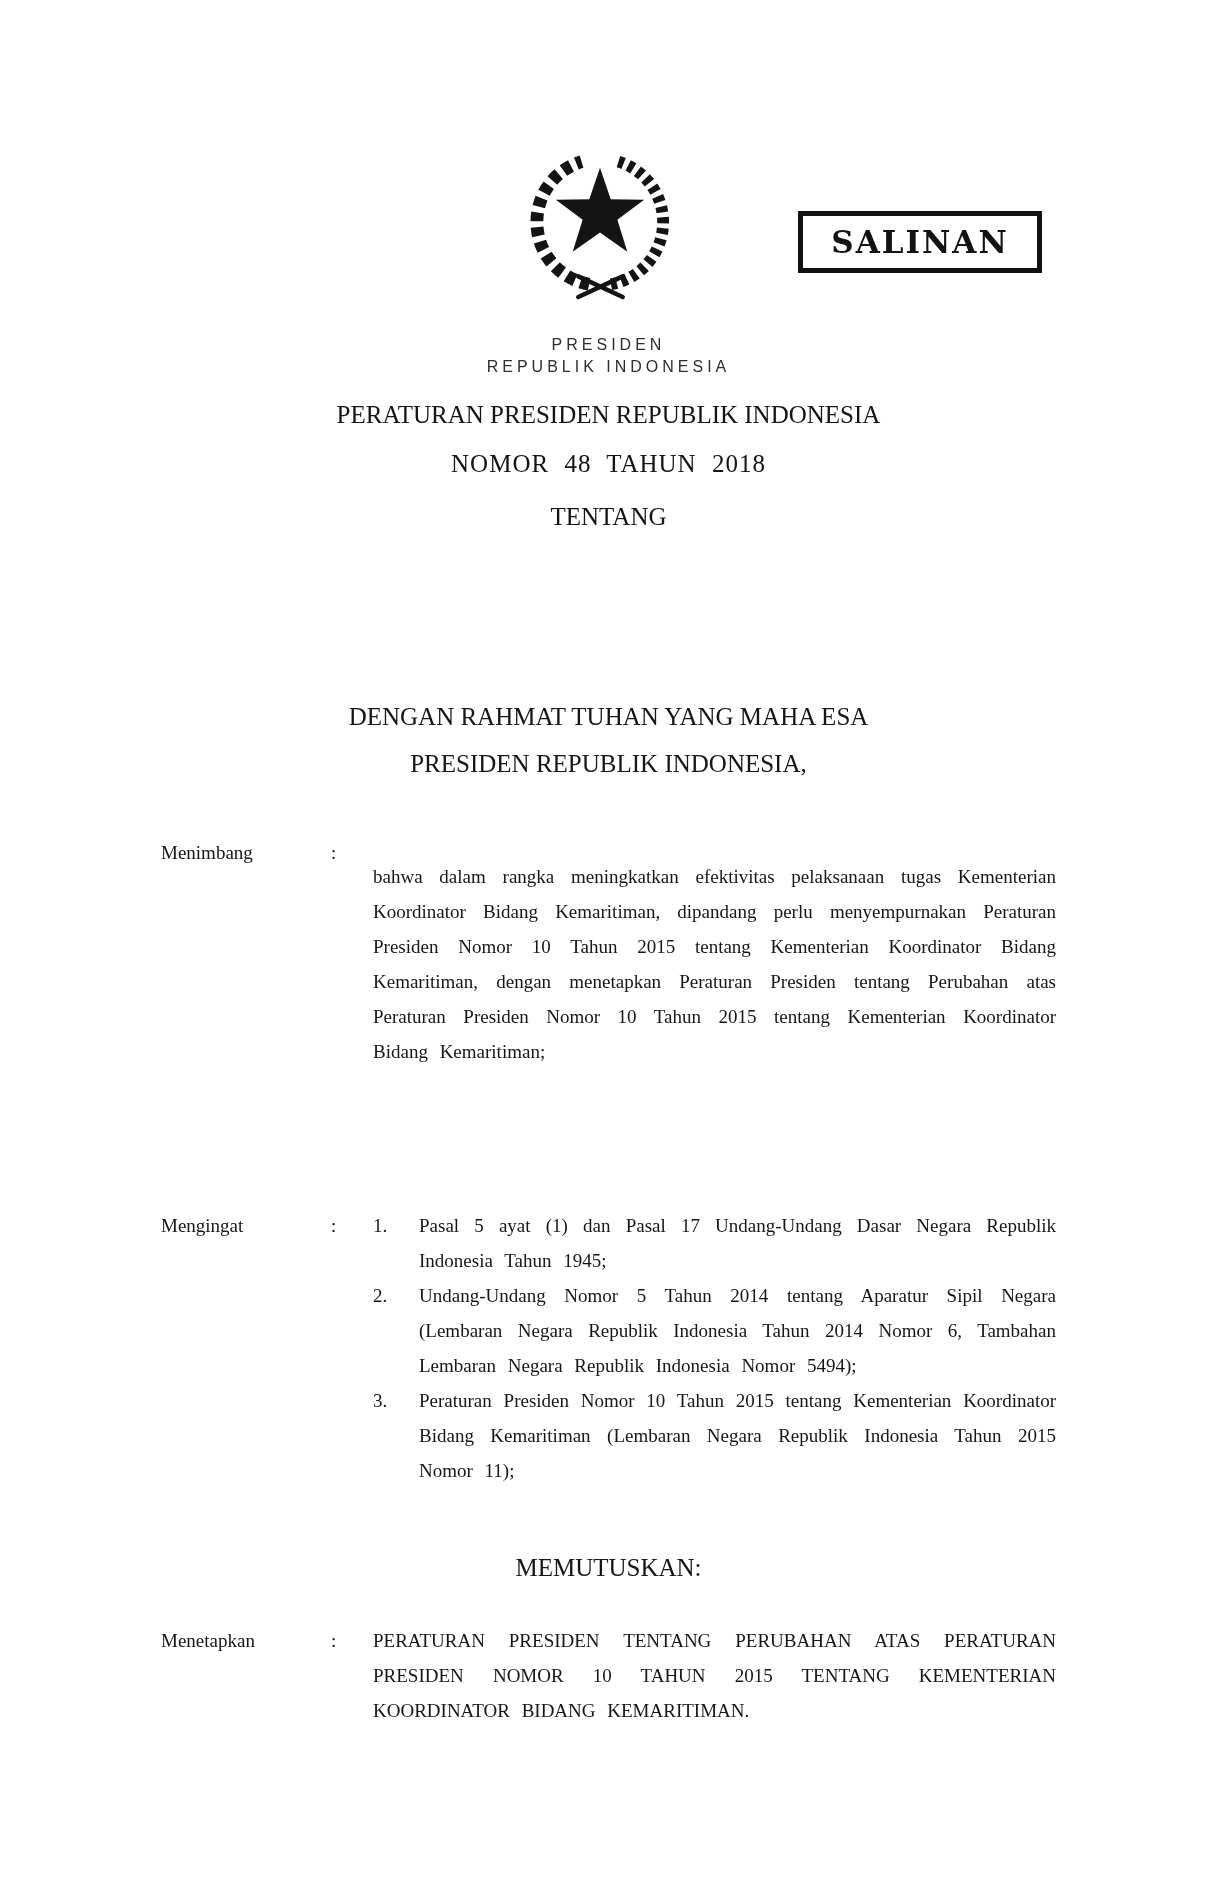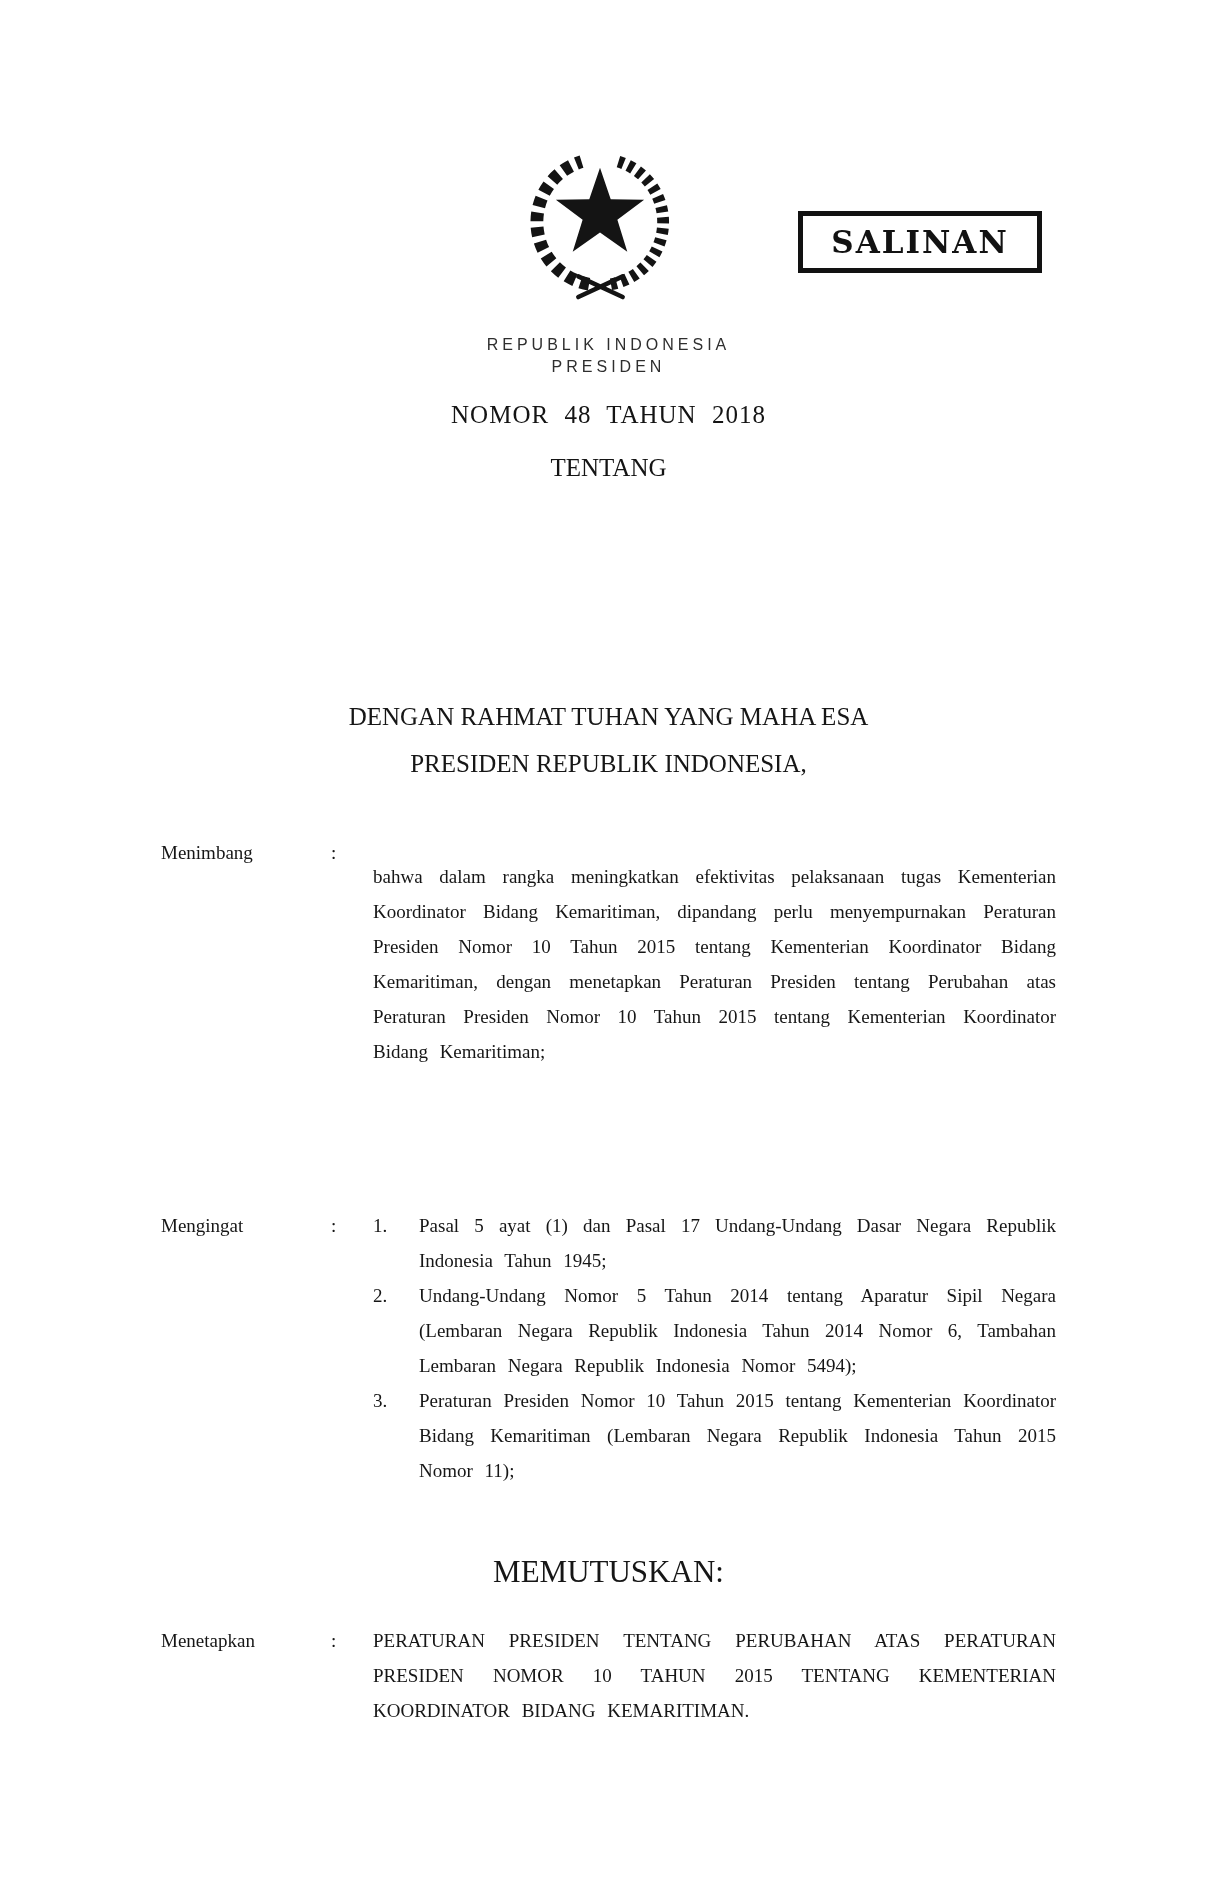--- a/index.html
+++ b/index.html
@@ -70,21 +70,21 @@
   .sec-body  { text-align:justify; word-spacing:7px;margin-top:24px; }
   .sec-body-caps { text-align:justify; word-spacing:7px; }
 
   .law-list { margin:0; padding:0; list-style:none; }
   .law-item { display:flex; }
   .law-item .num { flex:0 0 46px; }
   .law-item .itext { flex:1; text-align:justify; word-spacing:7px; }
 
   .decision-heading {
     position:absolute; left:161px; top:1554px; width:895px;
-    text-align:center; font-size:31px;
+    text-align:center; font-size:25px;
   }
 
   .catchword {
     position:absolute; left:161px; top:1782px; width:895px;
     text-align:right; padding-right:14px; box-sizing:border-box;
     font-size:25px;
   }
 </style>
 </head>
 <body>
@@ -102,25 +102,26 @@
 
       <path d="M 91.1,139 A 64,64 0 0 0 98.7,14.8" fill="none" stroke="#141414" stroke-width="12" stroke-dasharray="6 5"></path>
 
       <path d="M 58,152 L 103,131 M 58,131 L 103,152" fill="none" stroke="#141414" stroke-width="4.5" stroke-linecap="round"></path>
 
       <polygon points="80,21 90.87,53.03 124.7,53.48 97.59,73.72 107.63,106.02 80,86.5 52.37,106.02 62.41,73.72 35.3,53.48 69.13,53.03" fill="#141414"></polygon>
     </svg>
   </div>
 
   <div class="letterhead">
+    <div>PRESIDEN</div>
     <div>REPUBLIK INDONESIA</div>
-    <div>PRESIDEN</div>
   </div>
 
   <div class="title-block">
+    <div class="title-line1">PERATURAN PRESIDEN REPUBLIK INDONESIA</div>
     <div class="title-line2">NOMOR 48 TAHUN 2018</div>
     <div class="title-line3">TENTANG</div>
   </div>
 
   <div class="invocation">DENGAN RAHMAT TUHAN YANG MAHA ESA</div>
   <div class="authority">PRESIDEN REPUBLIK INDONESIA,</div>
 
   <div class="section sec-considering">
     <div class="sec-label">Menimbang</div>
     <div class="sec-colon">:</div>

